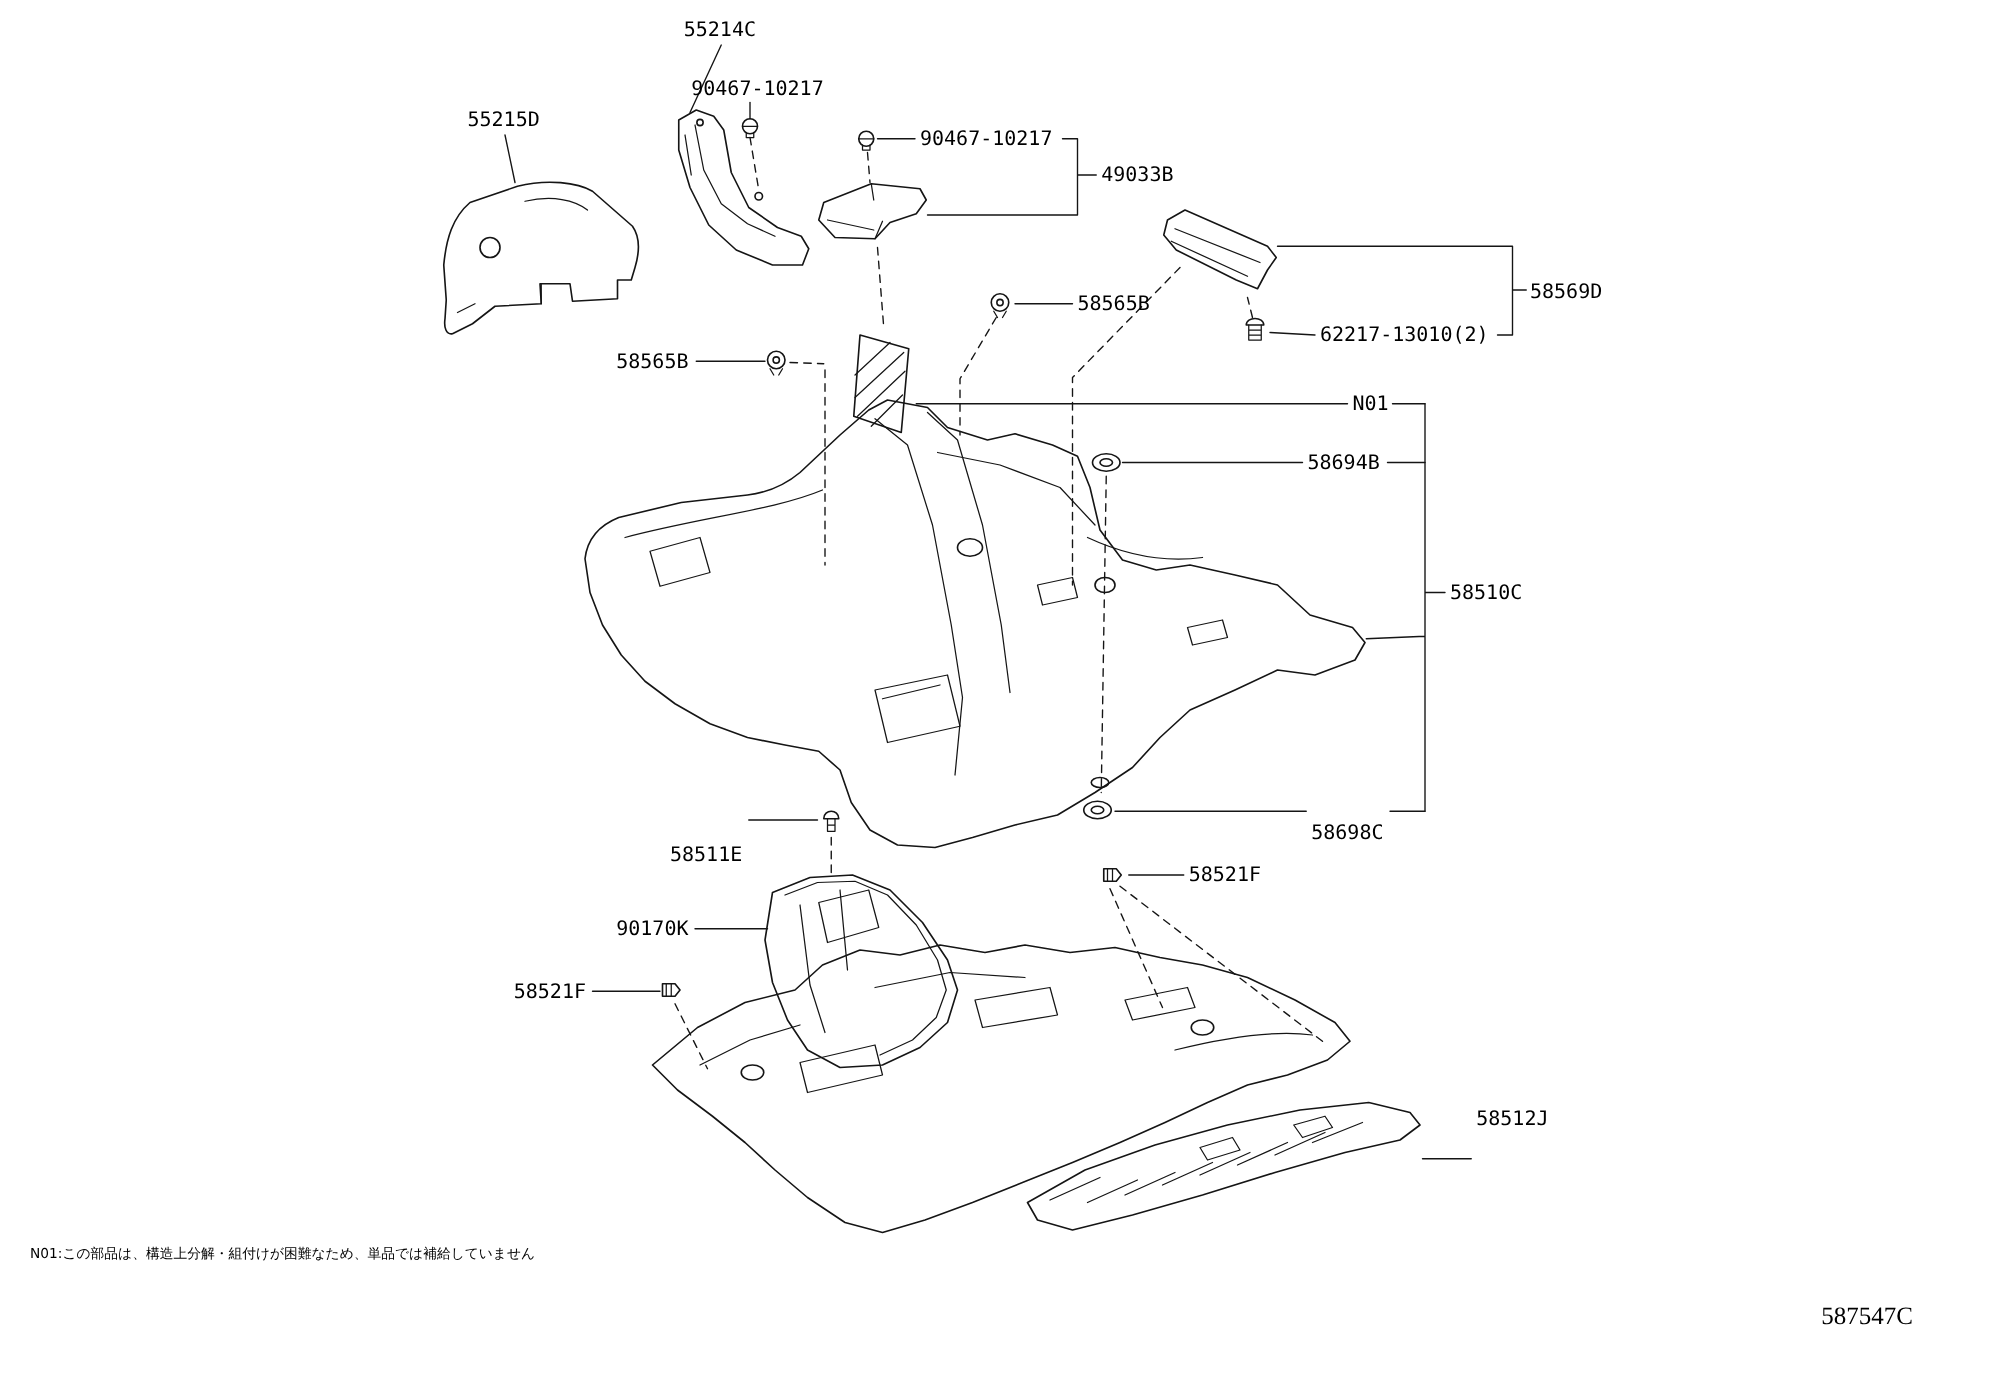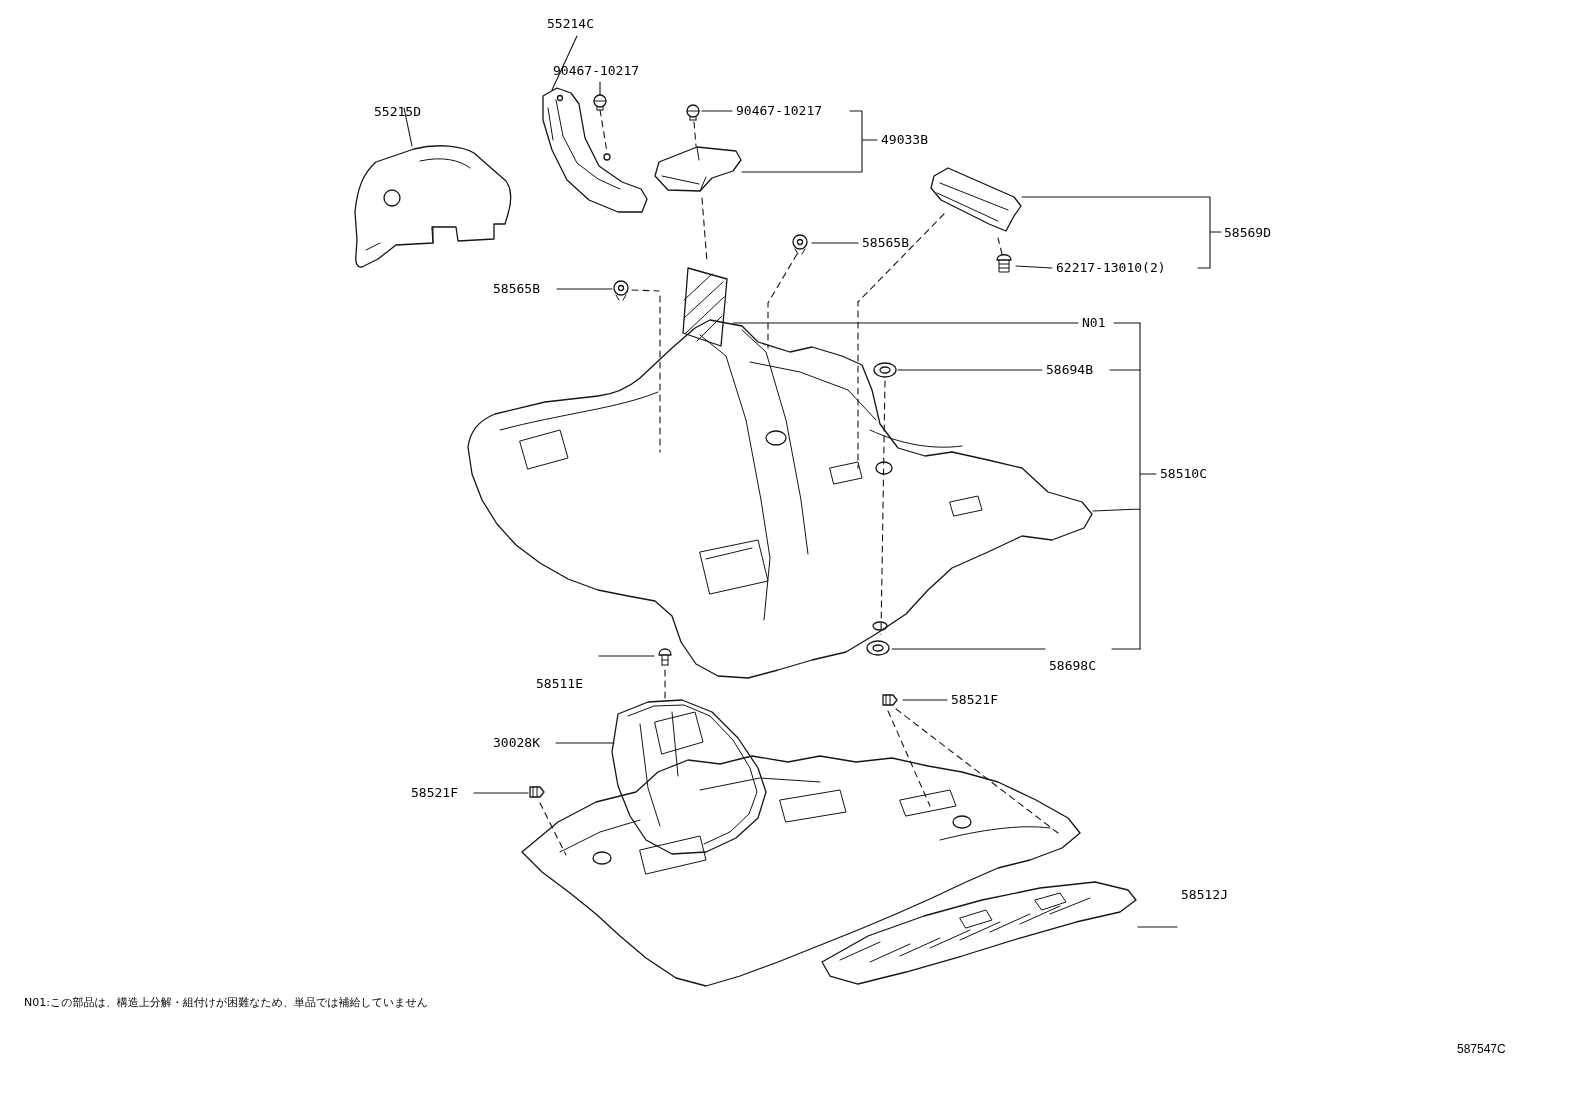--- a/index.html
+++ b/index.html
@@ -14,34 +14,34 @@
   .stage svg{position:absolute;left:0;top:0;}
   svg path, svg circle, svg ellipse{
     stroke:#151515;stroke-width:1.3;fill:none;
     stroke-linecap:round;stroke-linejoin:round;
   }
   svg .thin{stroke-width:1;}
   svg g.dash path{stroke-dasharray:6 5;stroke-width:1.1;}
   svg g.ln path{stroke-width:1.1;}
   .lbl{
     position:absolute;
-    font-size:13px;line-height:20px;
+    font-size:16px;line-height:20px;
     white-space:nowrap;
     letter-spacing:0px;
   }
   .note{
     position:absolute;
     font-size:11px;line-height:22px;
     font-family:"DejaVu Sans","Liberation Sans",sans-serif;
     white-space:nowrap;
   }
   .figcode{
     position:absolute;
-    font-size:12px;
-    font-family:Liberation Sans, sans-serif;
+    font-size:20px;
+    font-family:Liberation Serif, serif;
   }
 </style>
 </head>
 <body>
 
 <div class="stage">
 
   <svg width="1592" height="1099" viewBox="0 0 1592 1099">
 
     <g class="ln">
@@ -172,34 +172,34 @@
       <path class="thin" d="M-4,-5 L-4,5 M0,-5 L0,5"></path>
     </g>
     <g transform="translate(537,792)">
       <path d="M-7,-5 L3,-5 L7,0 L3,5 L-7,5 Z"></path>
       <path class="thin" d="M-4,-5 L-4,5 M0,-5 L0,5"></path>
     </g>
   </svg>
 
   <div class="lbl" style="left:547px;top:14px">55214C</div>
   <div class="lbl" style="left:553px;top:61px">90467-10217</div>
-  <div class="lbl" style="left:374px;top:102px">55215D</div>
+  <div class="lbl" style="left:374px;top:86px">55215D</div>
   <div class="lbl" style="left:736px;top:101px">90467-10217</div>
   <div class="lbl" style="left:881px;top:130px">49033B</div>
   <div class="lbl" style="left:862px;top:233px">58565B</div>
   <div class="lbl" style="left:1224px;top:223px">58569D</div>
   <div class="lbl" style="left:493px;top:279px">58565B</div>
   <div class="lbl" style="left:1056px;top:258px">62217-13010(2)</div>
   <div class="lbl" style="left:1082px;top:313px">N01</div>
   <div class="lbl" style="left:1046px;top:360px">58694B</div>
   <div class="lbl" style="left:1160px;top:464px">58510C</div>
   <div class="lbl" style="left:1049px;top:656px">58698C</div>
   <div class="lbl" style="left:536px;top:674px">58511E</div>
   <div class="lbl" style="left:951px;top:690px">58521F</div>
-  <div class="lbl" style="left:493px;top:733px">30028K</div>
+  <div class="lbl" style="left:493px;top:733px">90170K</div>
   <div class="lbl" style="left:411px;top:783px">58521F</div>
   <div class="lbl" style="left:1181px;top:885px">58512J</div>
 
   <div class="note" style="left:24px;top:992px">N01:この部品は、構造上分解・組付けが困難なため、単品では補給していません</div>
 
   <div class="figcode" style="left:1457px;top:1042px">587547C</div>
 
 </div>
 
 </body></html>

